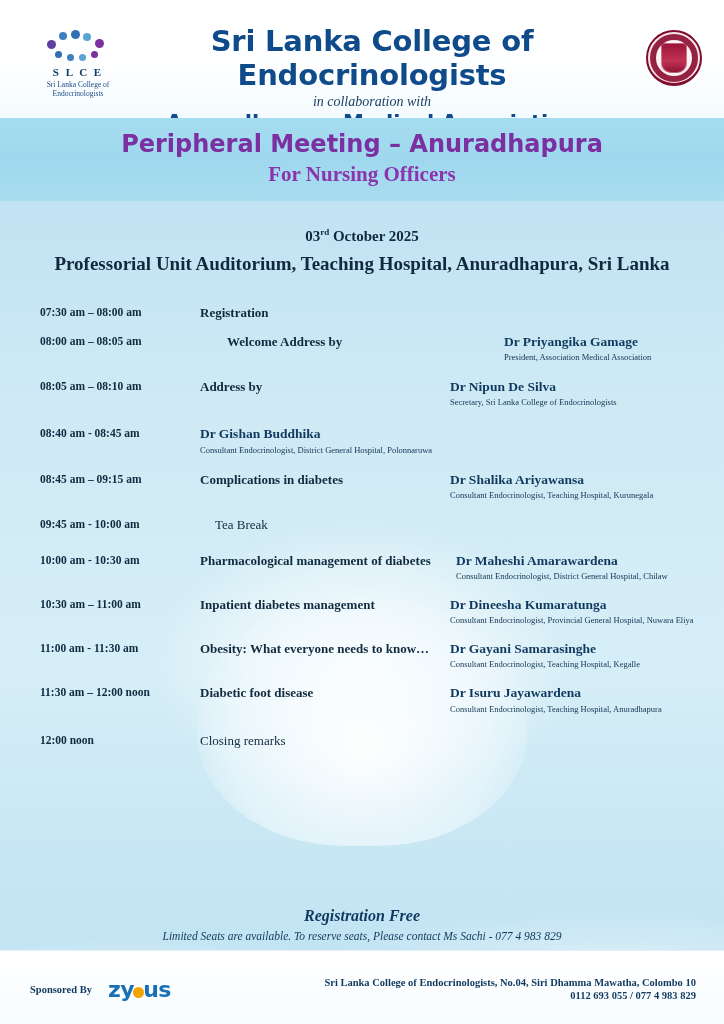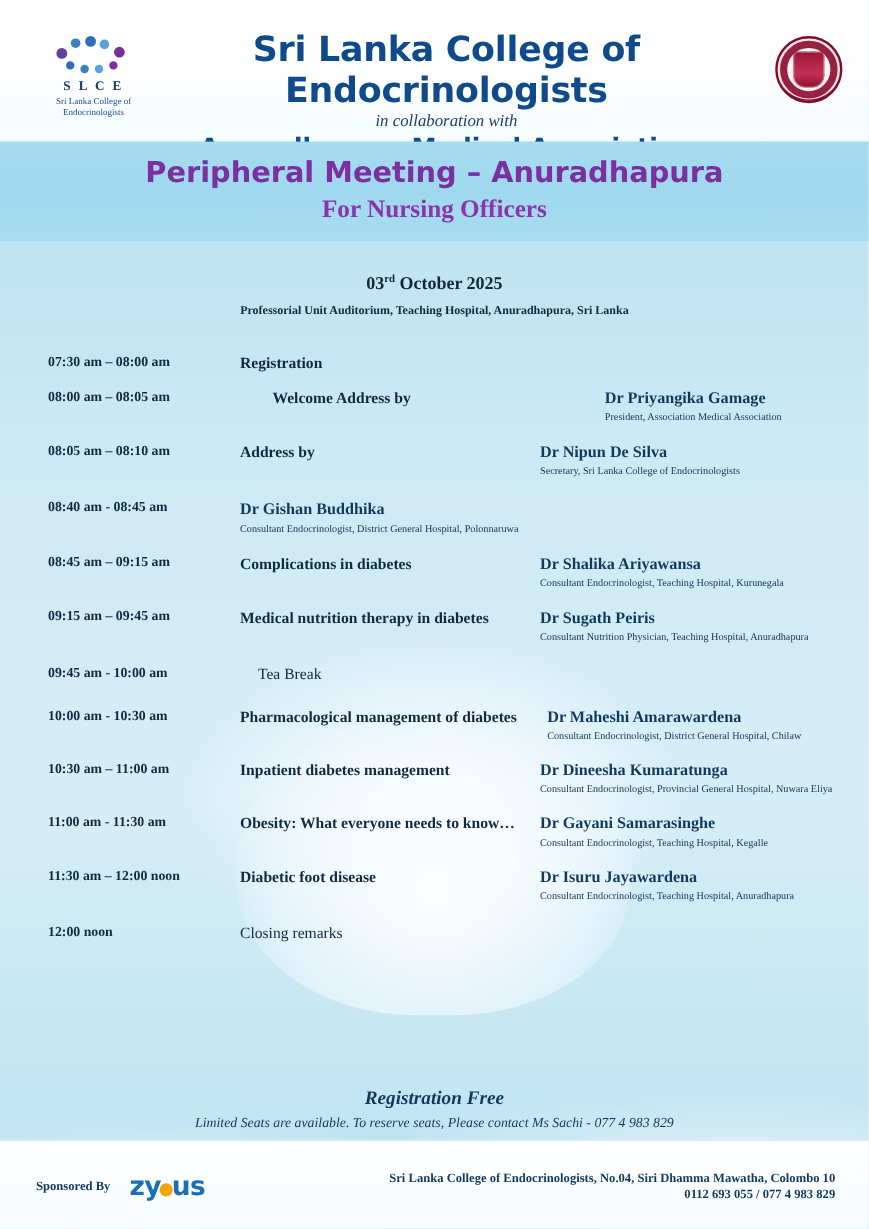--- a/index.html
+++ b/index.html
@@ -114,21 +114,21 @@
 
   
   .datebox {
     position: relative;
     margin: 26px 34px 0;
     text-align: center;
     color: #11283f;
   }
   .d-date { font-size: 15px; font-weight: bold; }
   .d-date sup { font-size: 9px; }
-  .d-venue { font-size: 10px; font-weight: bold; margin-top: 8px; }
+  .d-venue { font-size: 19px; font-weight: bold; margin-top: 8px; }
 
   
   .agenda {
     position: relative;
     margin: 22px 22px 0;
     padding: 8px 6px 8px 10px;
   }
   .row {
     display: flex;
     align-items: flex-start;
@@ -293,28 +293,20 @@
 
     <div class="row" style="margin-bottom:16px;">
       <div class="time">08:45 am – 09:15 am</div>
       <div class="topic">Complications in diabetes</div>
       <div class="speaker">
         <div class="sp-name">Dr Shalika Ariyawansa</div>
         <div class="sp-role">Consultant Endocrinologist, Teaching Hospital, Kurunegala</div>
       </div>
     </div>
 
-    <div class="row" style="margin-bottom:18px;">
-      <div class="time">09:15 am – 09:45 am</div>
-      <div class="topic">Medical nutrition therapy in diabetes</div>
-      <div class="speaker">
-        <div class="sp-name">Dr Sugath Peiris</div>
-        <div class="sp-role">Consultant Nutrition Physician, Teaching Hospital, Anuradhapura</div>
-      </div>
-    </div>
 
     <div class="row" style="margin-bottom:20px;gap:15px;">
       <div class="time">09:45 am - 10:00 am</div>
       <div class="topic plain">Tea Break</div>
       <div class="speaker">
         <div class="sp-name"></div>
         <div class="sp-role"></div>
       </div>
     </div>
 

